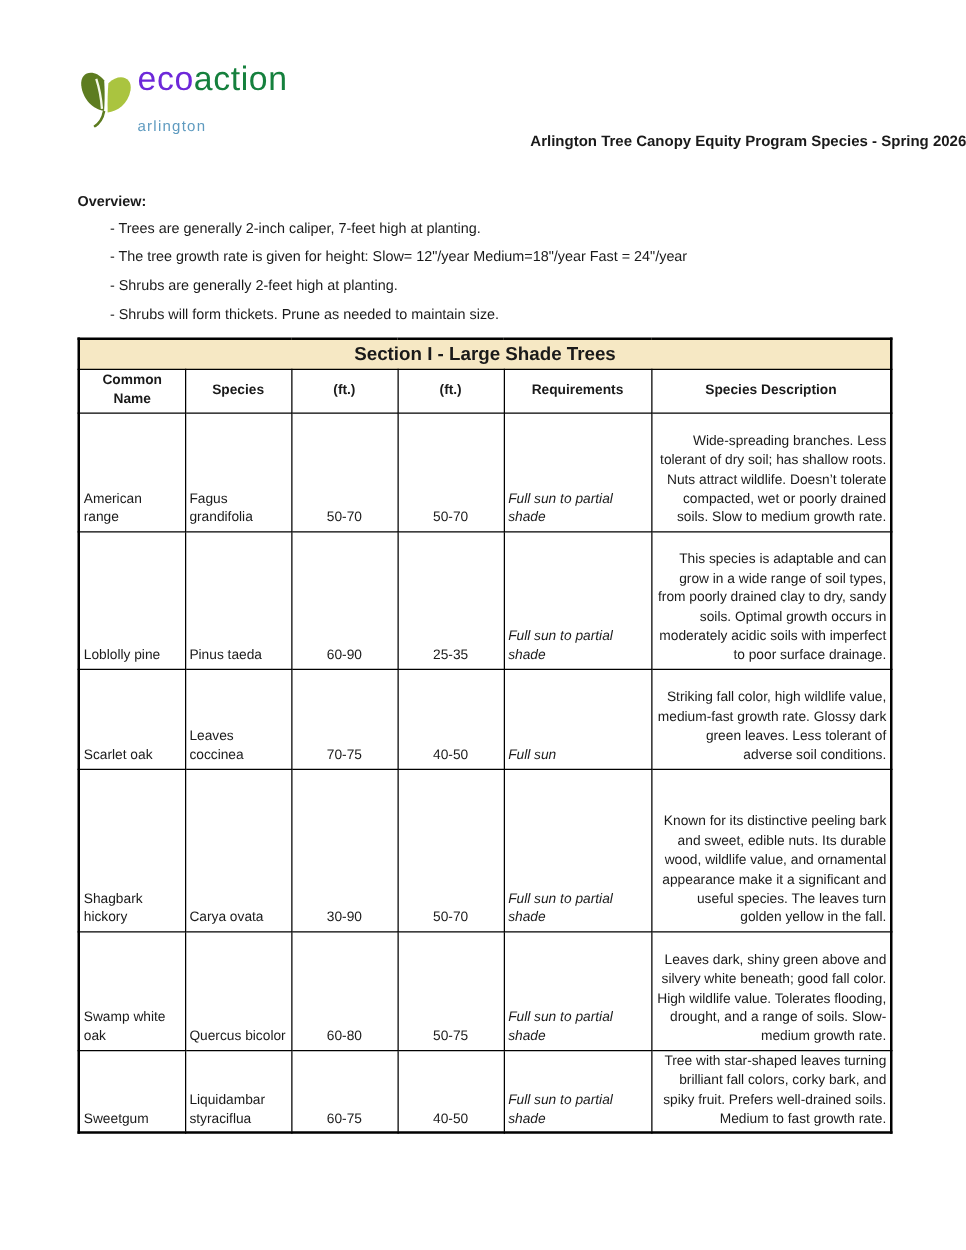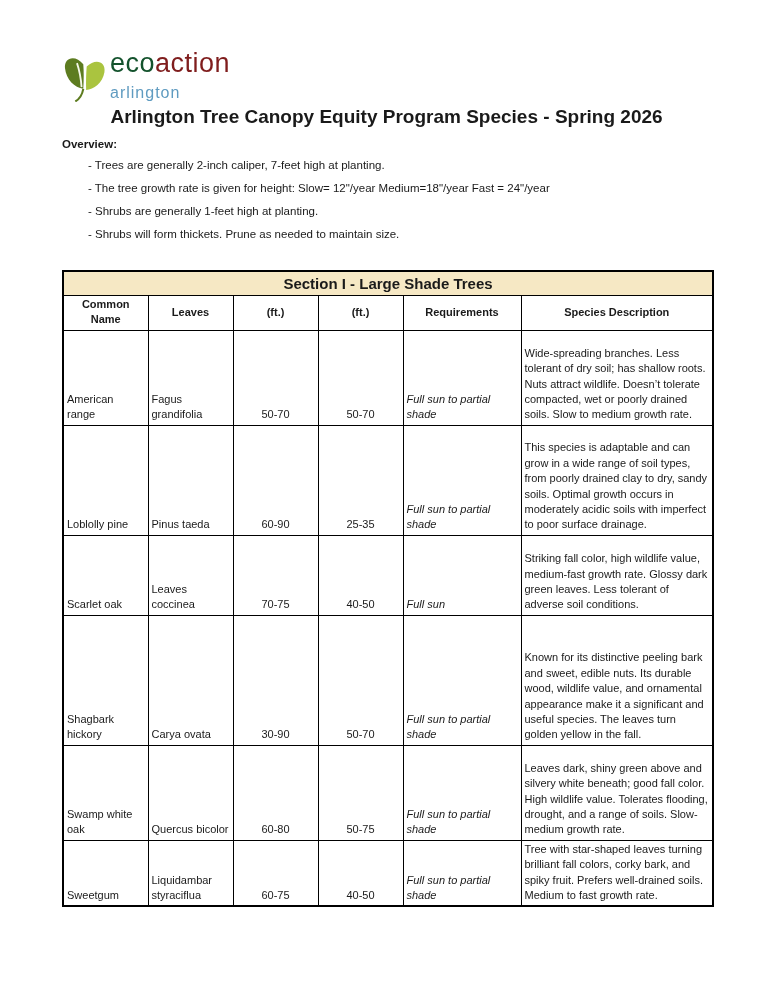--- a/index.html
+++ b/index.html
@@ -22,43 +22,43 @@
     align-items: flex-start;
   }
   .logo-leaves { margin-top: 4px; }
   .logo-text { display: flex; flex-direction: column; margin-left: 2px; }
   .logo-line1 {
     font-size: 27px;
     letter-spacing: 0.5px;
     font-weight: 500;
     line-height: 1;
   }
-  .logo-eco { color: #14532d; }
-  .logo-action { color: #7f1d1d; }
+  .logo-eco { color: #6d28d9; }
+  .logo-action { color: #15803d; }
   .logo-line2 {
-    font-size: 16px;
+    font-size: 12px;
     color: #5f9bc0;
     letter-spacing: 1px;
-    margin-top: 7px;
+    margin-top: 17px;
     font-weight: 500;
   }
   
   .doc-title {
     position: absolute;
     top: 106px;
     left: 0;
     width: 100%;
-    text-align: center;
-    font-size: 19px;
+    text-align: right;
+    font-size: 12px;
     font-weight: bold;
   }
   
   .overview {
     position: absolute;
-    top: 136px;
+    top: 154px;
     left: 62px;
     width: 650px;
     font-size: 11.5px;
     line-height: 1.4;
   }
   .overview-heading { font-weight: bold; }
   .overview p.bullet {
     text-indent: 26px;
     margin-top: 5px;
   }
@@ -93,21 +93,21 @@
     font-weight: bold;
     text-align: center;
     height: 18px;
     vertical-align: middle !important;
     font-size: 11px;
   }
   td.cell-common { text-align: left; }
   td.cell-species { text-align: left; }
   td.cell-ft { text-align: center; }
   td.cell-req { text-align: left; font-style: italic; }
-  td.cell-desc { text-align: left; margin-top: 12px; }
+  td.cell-desc { text-align: right; margin-top: 12px; }
   tbody tr:nth-of-type(1) { height: 95px; }
   tbody tr:nth-of-type(2) { height: 110px; }
   tbody tr:nth-of-type(3) { height: 80px; }
   tbody tr:nth-of-type(4) { height: 130px; }
   tbody tr:nth-of-type(5) { height: 95px; }
   tbody tr:nth-of-type(6) { height: 61px; }
 </style>
 </head>
 <body>
 
@@ -127,40 +127,40 @@
       <span class="logo-line2">arlington</span>
     </span>
   </div>
 
   <div class="doc-title">Arlington Tree Canopy Equity Program Species - Spring 2026</div>
 
   <div class="overview">
     <div class="overview-heading">Overview:</div>
     <p class="bullet">- Trees are generally 2-inch caliper, 7-feet high at planting.</p>
     <p class="bullet">- The tree growth rate is given for height: Slow= 12"/year Medium=18"/year  Fast = 24"/year</p>
-    <p class="bullet">- Shrubs are generally 1-feet high at planting.</p>
+    <p class="bullet">- Shrubs are generally 2-feet high at planting.</p>
     <p class="bullet">- Shrubs will form thickets. Prune as needed to maintain size.</p>
   </div>
 
   <table class="species">
     <colgroup>
       <col style="width:85px">
         <col style="width:85px">
         <col style="width:85px">
       <col style="width:85px">
         <col style="width:118px">
         <col style="width:192px">
     </colgroup>
     <thead>
       <tr>
         <th class="section-title-cell" colspan="6">Section I - Large Shade Trees</th>
       </tr>
       <tr>
         <th class="col-head">Common Name</th>
-        <th class="col-head">Leaves</th>
+        <th class="col-head">Species</th>
         <th class="col-head">(ft.)</th>
         <th class="col-head">(ft.)</th>
         <th class="col-head">Requirements</th>
         <th class="col-head">Species Description</th>
       </tr>
     </thead>
     <tbody>
       <tr>
         <td class="cell-common">American range</td>
         <td class="cell-species">Fagus grandifolia</td>

